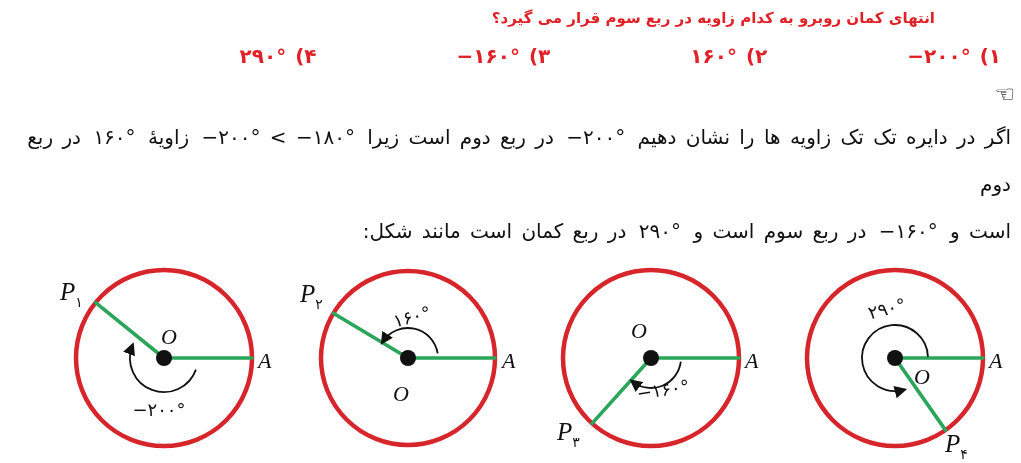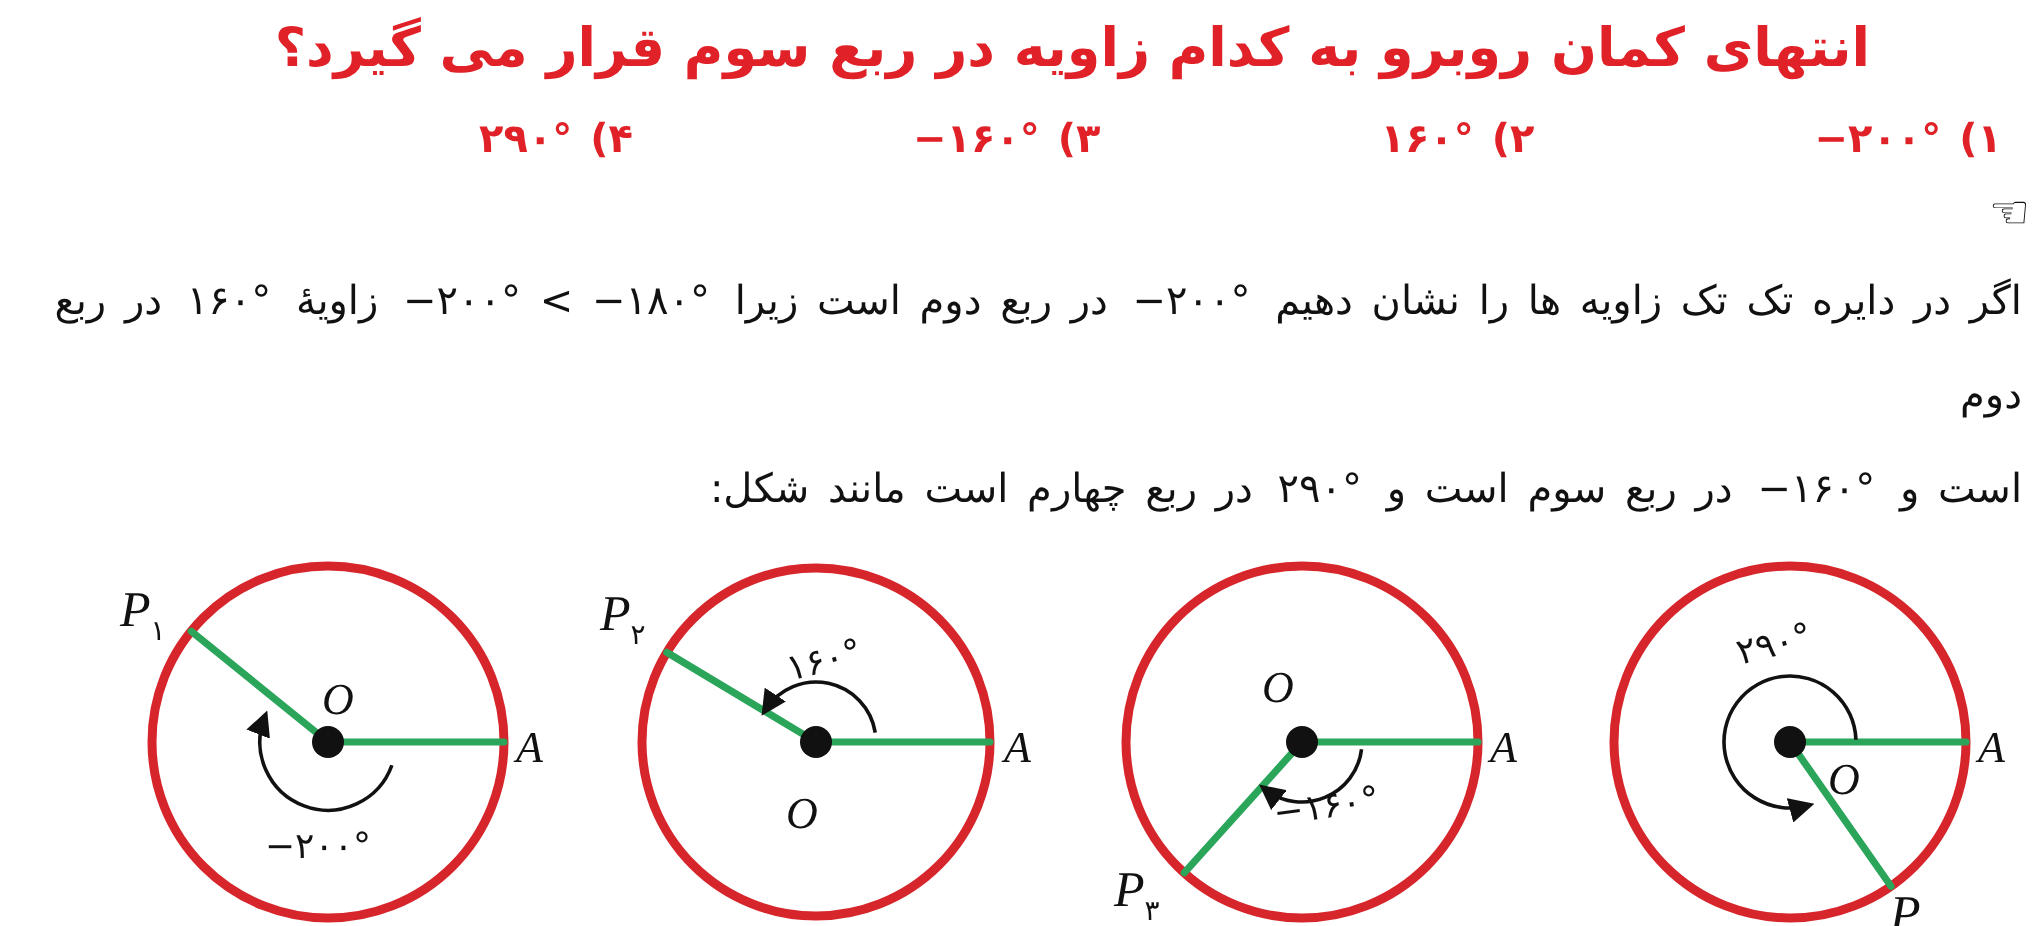--- a/index.html
+++ b/index.html
@@ -3,21 +3,21 @@
 <meta charset="utf-8">
 <style>
   html,body{margin:0;padding:0;}
   body{
     width:1021px;height:463px;overflow:hidden;background:#ffffff;
     font-family:"DejaVu Sans",sans-serif;color:#111111;
   }
   .title-row{
     direction:rtl;text-align:right;
     padding:9px 86px 0 0;
-    font-size:27px;font-weight:bold;color:#e02127;
+    font-size:15px;font-weight:bold;color:#e02127;
   }
   .options-row{
     direction:rtl;display:flex;align-items:baseline;
     padding:17px 20px 0 0;gap:140px;
     color:#e02127;font-weight:bold;font-size:20px;
   }
   .option{display:flex;align-items:baseline;gap:9px;}
   .option .marker,.option .value{direction:ltr;unicode-bidi:bidi-override;white-space:nowrap;}
   .answer-row{
     direction:rtl;display:flex;align-items:center;gap:8px;
@@ -81,21 +81,21 @@
     <span class="math">−۲۰۰° &lt; −۱۸۰°</span>
     <span>زاویهٔ</span>
     <span class="math">۱۶۰°</span>
     <span>در ربع دوم</span>
   </p>
   <p class="exp-line">
     <span>است و</span>
     <span class="math">−۱۶۰°</span>
     <span>در ربع سوم است و</span>
     <span class="math">۲۹۰°</span>
-    <span>در ربع چهارم است مانند شکل:</span>
+    <span>در ربع کمان است مانند شکل:</span>
   </p>
 </div>
 
 <div class="figures-row">
 
   <svg width="240" height="212" viewBox="0 0 240 212">
     <defs>
       <marker id="arrowhead" viewBox="0 0 10 10" refX="7" refY="5" markerWidth="7" markerHeight="7" orient="auto">
         <path d="M0,0 L10,5 L0,10 z" fill="#111111"></path>
       </marker>

